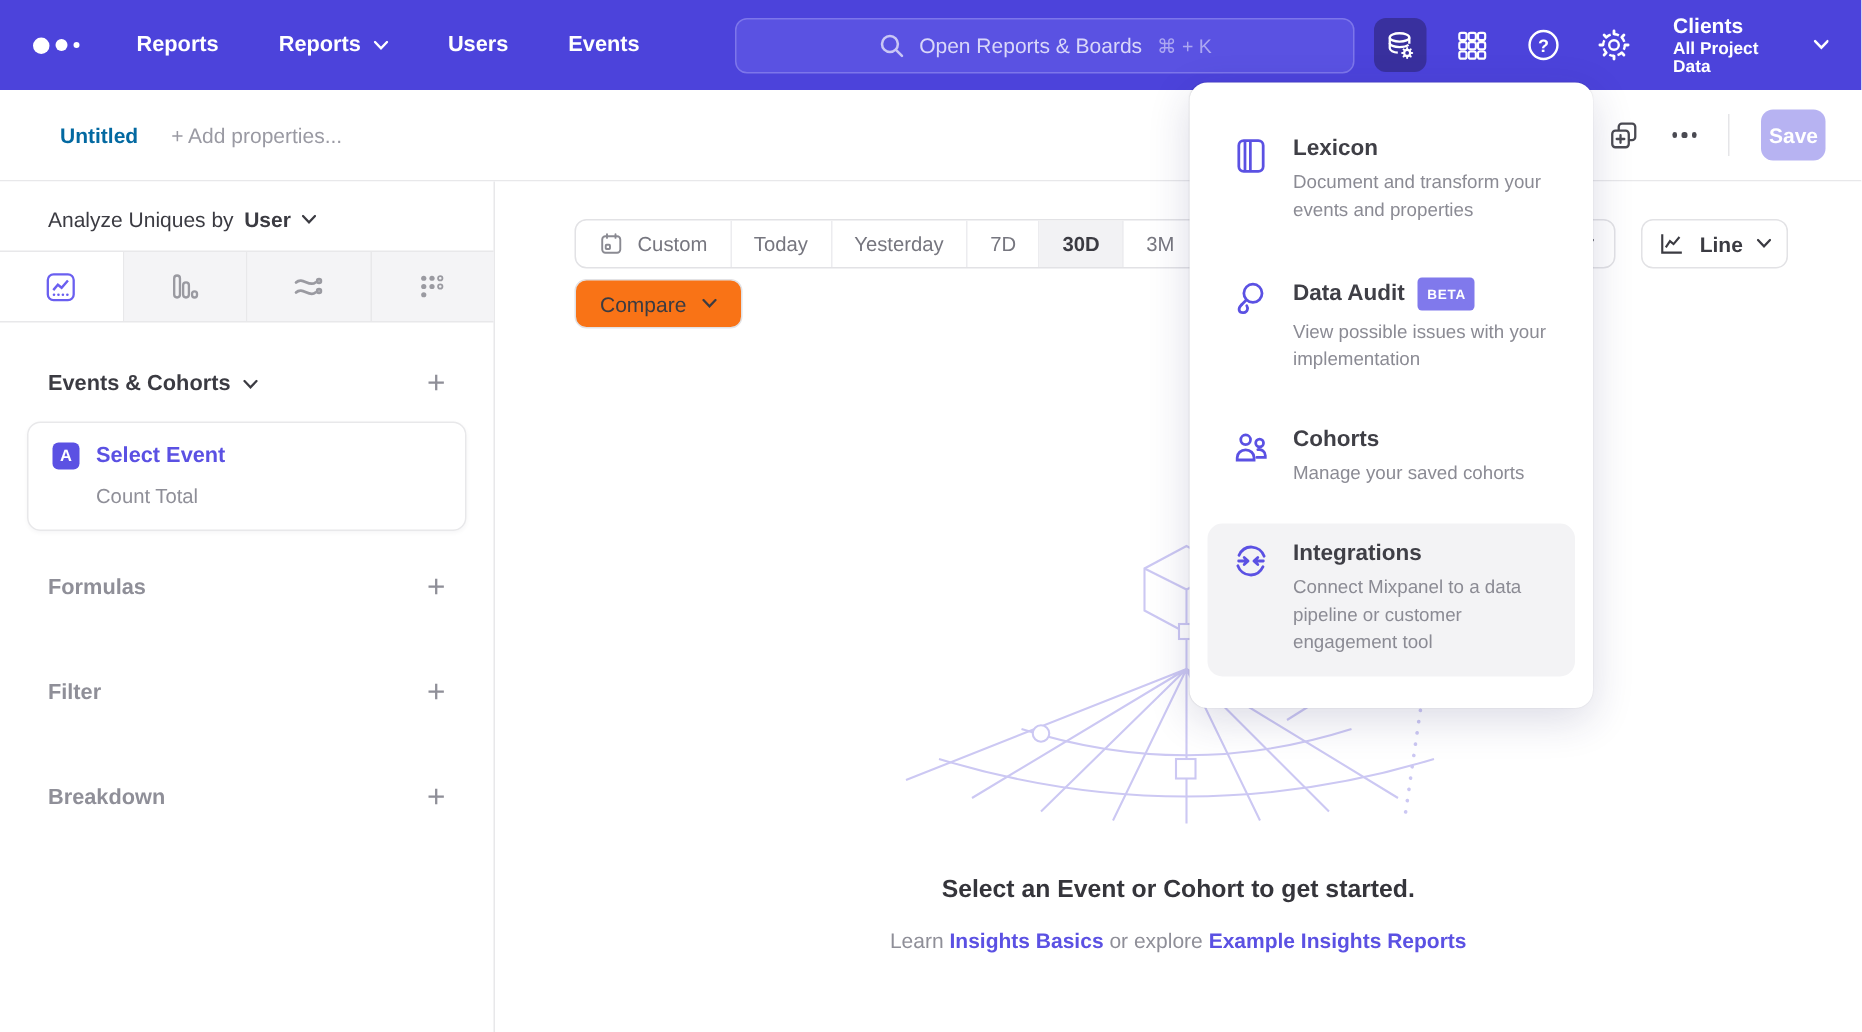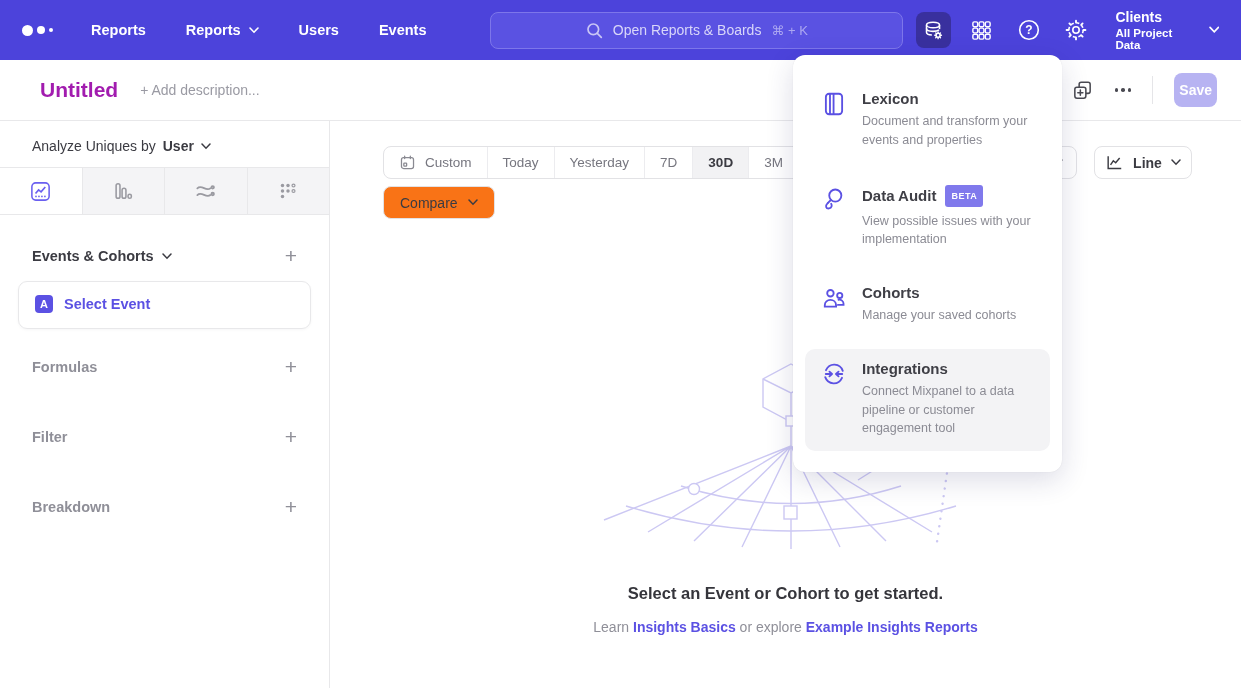--- a/index.html
+++ b/index.html
@@ -26,21 +26,21 @@
   .icon-btn { width:36px; height:36px; border-radius:8px; display:flex;
               align-items:center; justify-content:center; margin-left:13px; }
   .icon-btn.active { background:#39309E; }
   .project { margin-left:22px; display:flex; align-items:center; gap:12px; }
   .project .name { font-size:14px; font-weight:700; line-height:1.25; }
   .project .scope { font-size:11.5px; font-weight:700; }
 
   
   .titlebar { height:61px; display:flex; align-items:center;
               padding:0 24px 0 40px; border-bottom:1px solid #E8E8EA; background:#fff;}
-  .title { font-size:21px; font-weight:700; color:#a21caf; }
+  .title { font-size:14px; font-weight:700; color:#0369a1; }
   .desc  { margin-left:22px; font-size:14px; color:#9A9AA3; }
   .titlebar-right { margin-left:auto; display:flex; align-items:center; gap:21px; }
   .vdivider { width:1px; height:28px; background:#E5E5E8; }
   .save-btn { background:#B7B3F2; color:#fff; font-weight:600; font-size:14px;
               border:none; border-radius:8px; padding:9px 5px; }
   .dots3 { display:flex; gap:3px; }
   .dots3 span { width:3.5px; height:3.5px; border-radius:50%; background:#4A4A52; }
 
   
   .content { display:flex; height:567px; }
@@ -208,21 +208,21 @@
       </div>
       <svg width="11" height="8" viewBox="0 0 10 7" data-interactable="false">
           <path d="M1,1 L5,5.2 L9,1" stroke="#fff" stroke-width="1.6" fill="none" stroke-linecap="round"></path>
         </svg>
     </div>
   </div>
 </div>
 
 <div class="titlebar" data-interactable="false">
   <span class="title" data-interactable="true">Untitled</span>
-  <span class="desc" data-interactable="true">+ Add description...</span>
+  <span class="desc" data-interactable="true">+ Add properties...</span>
   <div class="titlebar-right" data-interactable="false">
     <svg width="23" height="23" viewBox="0 0 24 24" data-interactable="true" fill="none" stroke="#4A4A52" stroke-width="1.6">
       <rect x="8.5" y="3.5" width="11.5" height="11.5" rx="2.2"></rect>
       <rect x="4" y="8.5" width="11.5" height="11.5" rx="2.2" fill="#fff"></rect>
       <path d="M9.75,11.6 V16.9 M7.1,14.25 H12.4" stroke-linecap="round"></path>
     </svg>
     <div class="dots3" data-interactable="true">
         <span></span>
         <span></span>
         <span></span>
@@ -296,20 +296,21 @@
           </svg>
       </div>
       <span class="plus" data-interactable="true">+</span>
     </div>
 
     <div class="event-card" data-interactable="true">
       <div class="card-row" data-interactable="false">
         <span class="badge-a" data-interactable="false">A</span>
         <span class="card-title" data-interactable="true">Select Event</span>
       </div>
+      <div class="card-sub" data-interactable="true">Count Total</div>
     </div>
 
     <div class="section-row first" data-interactable="false">
       <span data-interactable="false">Formulas</span>
       <span class="plus" data-interactable="true">+</span>
     </div>
     <div class="section-row" data-interactable="false">
       <span data-interactable="false">Filter</span>
       <span class="plus" data-interactable="true">+</span>
     </div>

